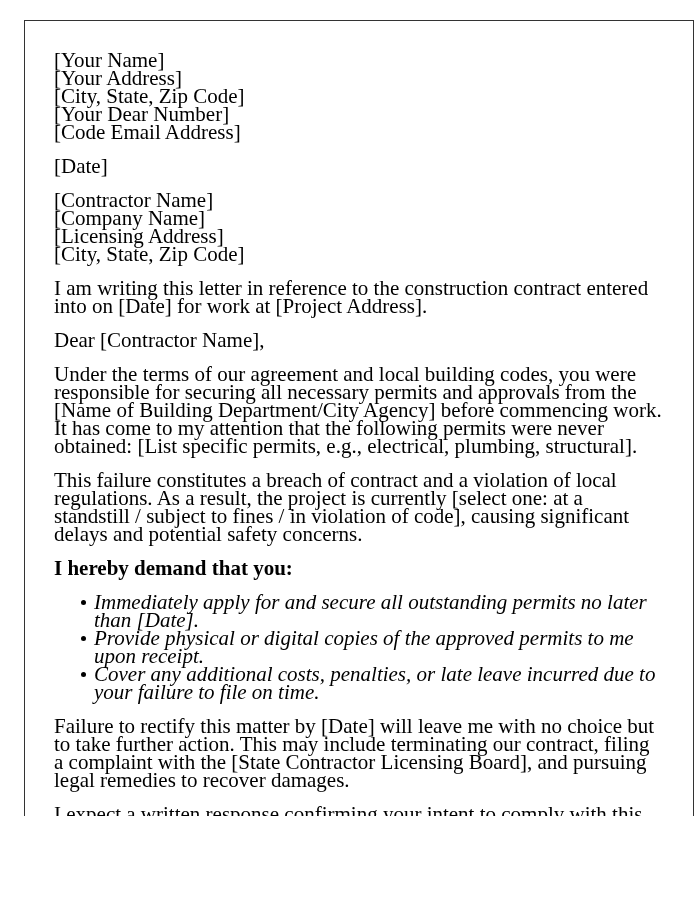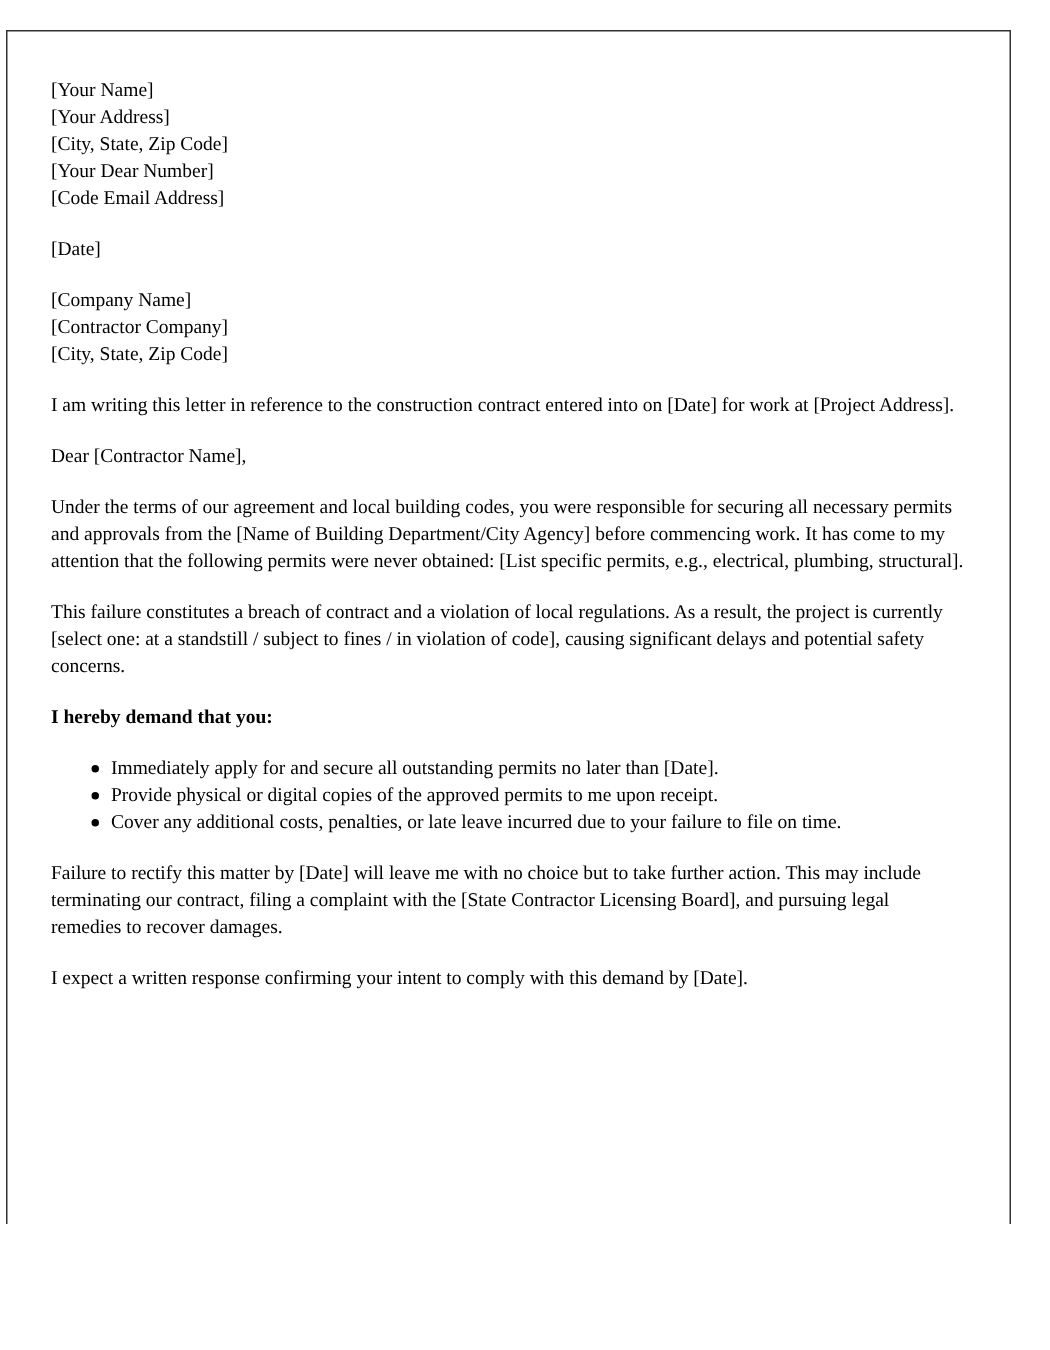--- a/index.html
+++ b/index.html
@@ -10,48 +10,49 @@
     body {
       width: 700px;
       height: 900px;
       position: relative;
       overflow: hidden;
       font-family: "Liberation Serif", serif;
       color: #000000;
     }
     .page {
       position: absolute;
-      left: 4px;
+      left: 24px;
       top: 20px;
       width: 609px;
       height: 781px;
       border-top: 1px solid #333333;
       border-left: 1px solid #333333;
       border-right: 1px solid #333333;
       padding: 14px 30px 0 29px;
       overflow: hidden;
-      font-size: 13px;
+      font-size: 21px;
       line-height: 18px;
     }
     .page p {
       margin: 16px 0;
     }
     .block-line {
       display: block;
     }
     .subject {
       font-weight: bold;
     }
     .bold {
       font-weight: bold;
     }
     ul.demands {
       margin: 16px 0;
       padding-left: 40px;
       list-style: none;
+      font-style: italic;
     }
     ul.demands li {
       position: relative;
     }
     ul.demands li::before {
       content: "";
       position: absolute;
       left: -13px;
       top: 7px;
       width: 5px;
@@ -69,22 +70,23 @@
     <span class="block-line">[Your Name]</span>
     <span class="block-line">[Your Address]</span>
     <span class="block-line">[City, State, Zip Code]</span>
     <span class="block-line">[Your Dear Number]</span>
     <span class="block-line">[Code Email Address]</span>
   </p>
 
   <p>[Date]</p>
 
   <p>
+    <span class="block-line">[Contractor Name]</span>
     <span class="block-line">[Company Name]</span>
-    <span class="block-line">[Contractor Company]</span>
+    <span class="block-line">[Licensing Address]</span>
     <span class="block-line">[City, State, Zip Code]</span>
   </p>
 
 
   <p>I am writing this letter in reference to the construction contract entered into on [Date] for work at [Project Address].</p>
 
   <p>Dear [Contractor Name],</p>
   <p>Under the terms of our agreement and local building codes, you were responsible for securing all necessary permits and approvals from the [Name of Building Department/City Agency] before commencing work. It has come to my attention that the following permits were never obtained: [List specific permits, e.g., electrical, plumbing, structural].</p>
   <p>This failure constitutes a breach of contract and a violation of local regulations. As a result, the project is currently [select one: at a standstill / subject to fines / in violation of code], causing significant delays and potential safety concerns.</p>
 

